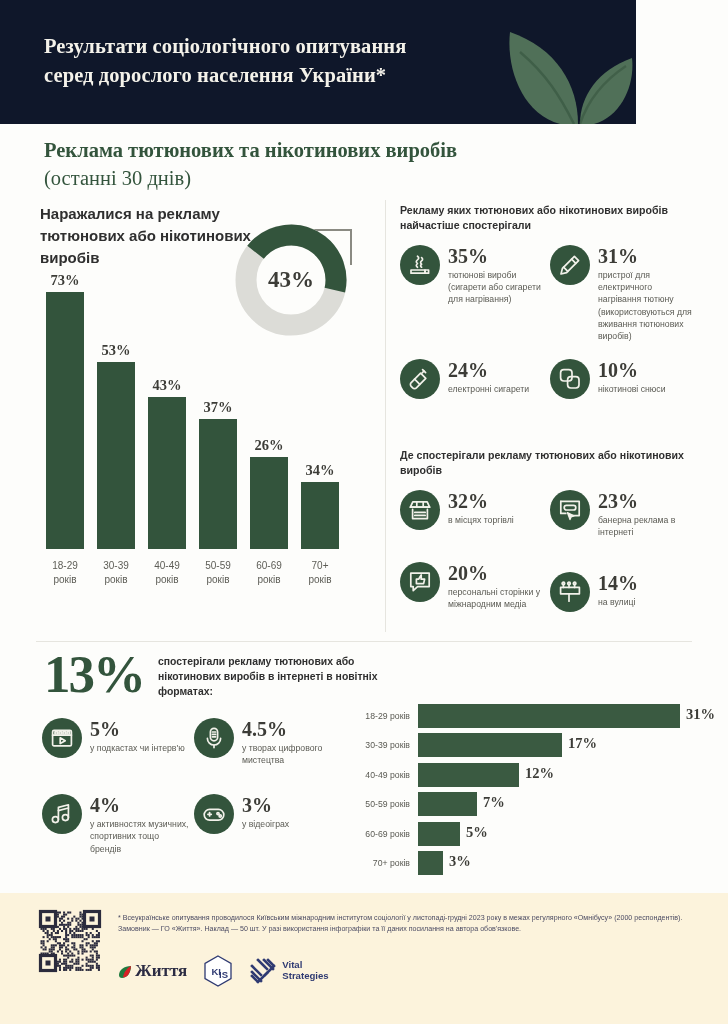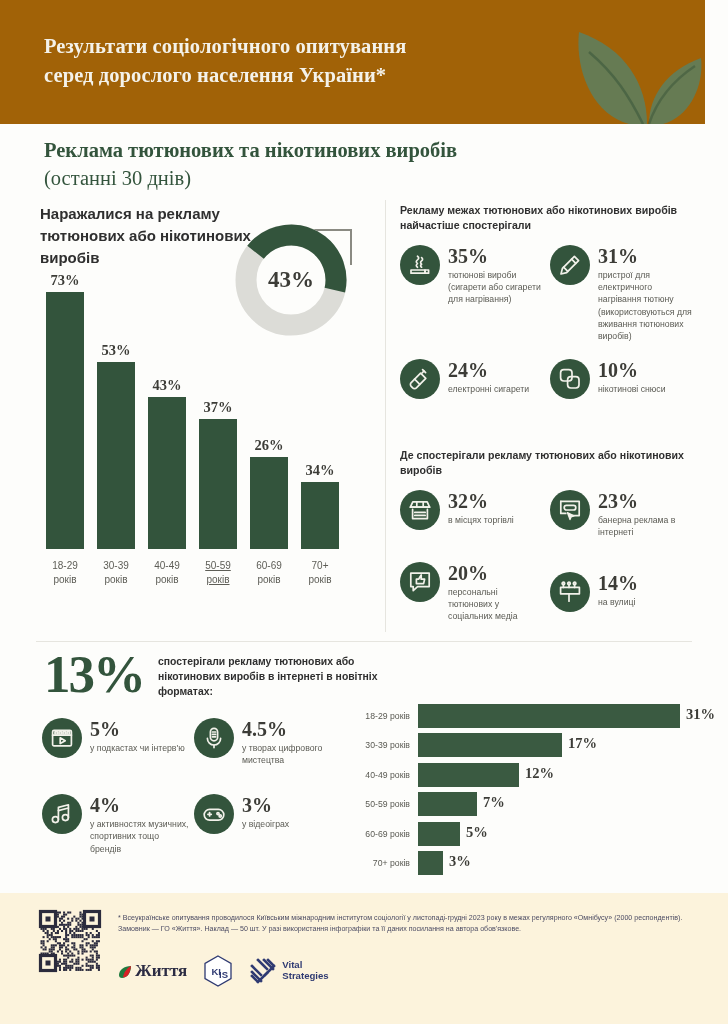--- a/index.html
+++ b/index.html
@@ -9,22 +9,22 @@
     font-family:"Liberation Sans","DejaVu Sans",sans-serif;
     background:#ffffff;
     position:relative;
     overflow:hidden;
     -webkit-font-smoothing:antialiased;
   }
   .page{position:relative;width:728px;height:1024px;background:#fdfdfb;}
 
   
   .header{
-    position:absolute;left:0;top:0;width:705px;height:124px;
-    background:#a16207;overflow:hidden;
+    position:absolute;left:0;top:0;width:636px;height:124px;
+    background:#0f172a;overflow:hidden;
   }
   .header-title{
     position:absolute;left:44px;top:32px;width:560px;
     color:#f4f2ea;font-size:20.5px;font-weight:bold;line-height:1.42;
     font-family:"Liberation Serif","DejaVu Serif",serif;
     letter-spacing:.1px;
   }
   .leaf-logo{position:absolute;right:0px;top:8px;width:128px;height:116px;opacity:.95;}
 
   
@@ -185,21 +185,21 @@
           <div class="vbar" style="height: 152px;"></div>
           <div class="vval" style="bottom: 155px;">43%</div>
           <div class="vcat" style="top: auto; bottom: -38px;">
             <div>40-49</div>
             <div>років</div>
           </div>
         </div>
         <div class="vcol" style="left: 159px; height: 282px;">
           <div class="vbar" style="height: 130px;"></div>
           <div class="vval" style="bottom: 133px;">37%</div>
-          <div class="vcat" style="top: auto; bottom: -38px; text-decoration: underline;">
+          <div class="vcat" style="top: auto; bottom: -38px;">
             <div>50-59</div>
             <div>років</div>
           </div>
         </div>
         <div class="vcol" style="left: 210px; height: 282px;">
           <div class="vbar" style="height: 92px;"></div>
           <div class="vval" style="bottom: 95px;">26%</div>
           <div class="vcat" style="top: auto; bottom: -38px;">
             <div>60-69</div>
             <div>років</div>
@@ -220,21 +220,21 @@
         <circle cx="59" cy="59" r="45" fill="none" stroke="#dcdcd7" stroke-width="21"></circle>
         <circle id="donut-arc" cx="59" cy="59" r="45" fill="none" stroke="#33543c" stroke-width="21" stroke-dasharray="121.58 282.74" transform="rotate(-142 59 59)"></circle>
       </svg>
       <div class="donut-label">43%</div>
     </div>
   </div>
 
   <div class="divider-v"></div>
 
   <div class="panel" style="left:400px;top:203px;width:300px;">
-    <div class="panel-head">Рекламу межах тютюнових або нікотинових виробів найчастіше спостерігали</div>
+    <div class="panel-head">Рекламу яких тютюнових або нікотинових виробів найчастіше спостерігали</div>
     <div class="ig" id="products-grid">
         <div class="ig-item" style="width: 142px; margin-bottom: 6px; margin-right: 8px; min-height: 108px;">
           <div class="circ">
             <svg width="24" height="24" viewBox="0 0 24 24">
               <g stroke="#f2f1ea" fill="none" stroke-width="1.7" stroke-linecap="round" stroke-linejoin="round">
                 <path d="M3 17h14v3.2H3z"></path>
                 <path d="M17 17h3.6v3.2H17z"></path>
                 <path d="M9.5 3.2c1.6 1.1 1.6 2.6 0 3.7 -1.6 1.1 -1.6 2.6 0 3.7 -1.6 1.1 -1.6 2.6 0 3.7"></path>
                 <path d="M13.6 4.6c1.3 1 1.3 2.3 0 3.3 -1.3 1 -1.3 2.3 0 3.3 -1.3 .9 -1.3 2.1 0 3"></path>
               </g>
@@ -335,21 +335,21 @@
           <div class="circ">
             <svg width="24" height="24" viewBox="0 0 24 24">
               <g stroke="#f2f1ea" fill="none" stroke-width="1.7" stroke-linecap="round" stroke-linejoin="round">
                 <path d="M2.8 3.2h18.4v13.4H9.6l-4.4 4v-4H2.8z"></path>
                 <path d="M8.4 13.6V9.2h2.2l2.6 -4.2v4.2h3.4l-1 4.4z"></path>
               </g>
             </svg>
           </div>
           <div class="ig-txt">
             <div class="ig-pct">20%</div>
-            <div class="ig-lbl">персональні тютюнових у соціальних медіа</div>
+            <div class="ig-lbl">персональні сторінки у міжнародним медіа</div>
           </div>
         </div>
         <div class="ig-item" style="width: 142px; margin-bottom: 10px; margin-right: 0px; margin-top: 10px;">
           <div class="circ">
             <svg width="24" height="24" viewBox="0 0 24 24">
               <g stroke="#f2f1ea" fill="none" stroke-width="1.7" stroke-linecap="round" stroke-linejoin="round">
                 <rect x="2.6" y="7.4" width="18.8" height="6.4"></rect>
                 <path d="M11 13.8v7.4"></path>
                 <path d="M5.4 4.2v3.2"></path>
                 <path d="M11 4.2v3.2"></path>

